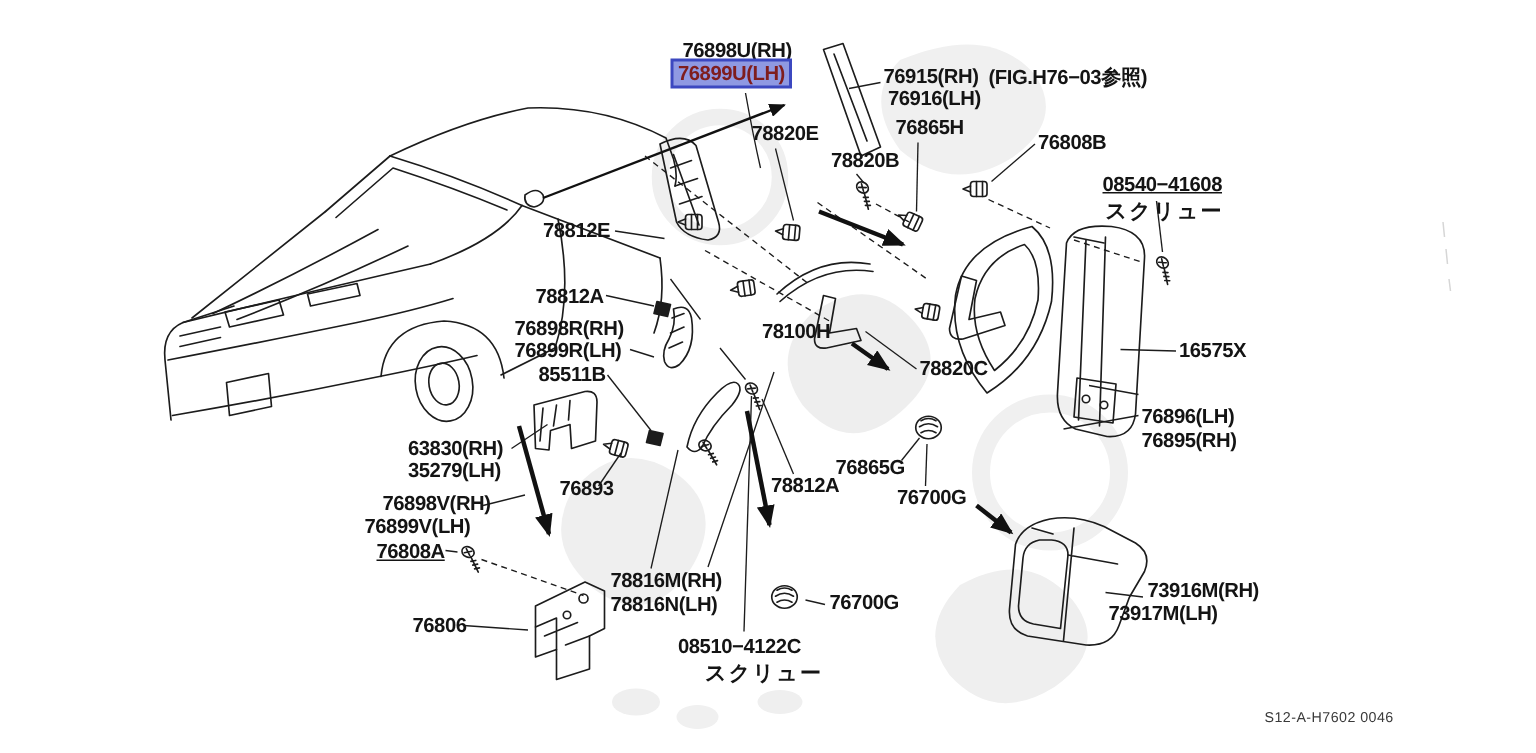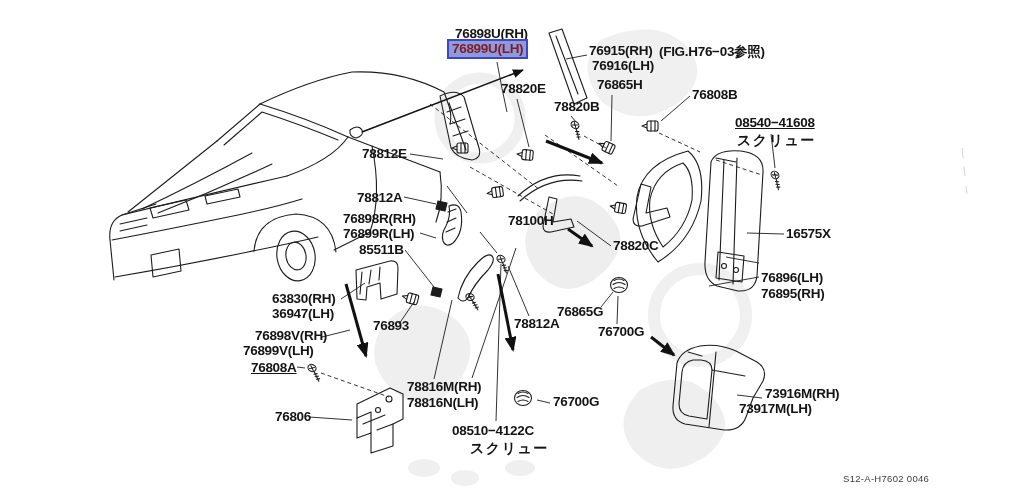--- a/index.html
+++ b/index.html
@@ -233,21 +233,21 @@
       <div class="label" style="left: 343px; top: 212px;">76898R(RH)</div>
       <div class="label" style="left: 460px; top: 214px; margin-left: 48px;">78100H</div>
       <div class="label" style="left: 343px; top: 227px;">76899R(LH)</div>
       <div class="label" style="left: 786px; top: 227px;">16575X</div>
       <div class="label" style="left: 613px; top: 239px;">78820C</div>
       <div class="label" style="left: 359px; top: 243px;">85511B</div>
       <div class="label" style="left: 761px; top: 256px; margin-top: 31px;">76895(RH)</div>
       <div class="label" style="left: 761px; top: 271px;">76896(LH)</div>
       <div class="label" style="left: 272px; top: 292px;">63830(RH)</div>
       <div class="label" style="left: 557px; top: 305px;">76865G</div>
-      <div class="label" style="left: 272px; top: 307px;">36947(LH)</div>
+      <div class="label" style="left: 272px; top: 307px;">35279(LH)</div>
       <div class="label" style="left: 514px; top: 317px;">78812A</div>
       <div class="label" style="left: 373px; top: 319px;">76893</div>
       <div class="label" style="left: 598px; top: 325px;">76700G</div>
       <div class="label" style="left: 243px; top: 329px; margin-left: 12px;">76898V(RH)</div>
       <div class="label" style="left: 243px; top: 344px;">76899V(LH)</div>
       <div class="label" style="left: 251px; top: 361px; text-decoration: underline;">76808A</div>
       <div class="label" style="left: 407px; top: 380px;">78816M(RH)</div>
       <div class="label" style="left: 765px; top: 387px;">73916M(RH)</div>
       <div class="label" style="left: 553px; top: 395px;">76700G</div>
       <div class="label" style="left: 407px; top: 396px;">78816N(LH)</div>

